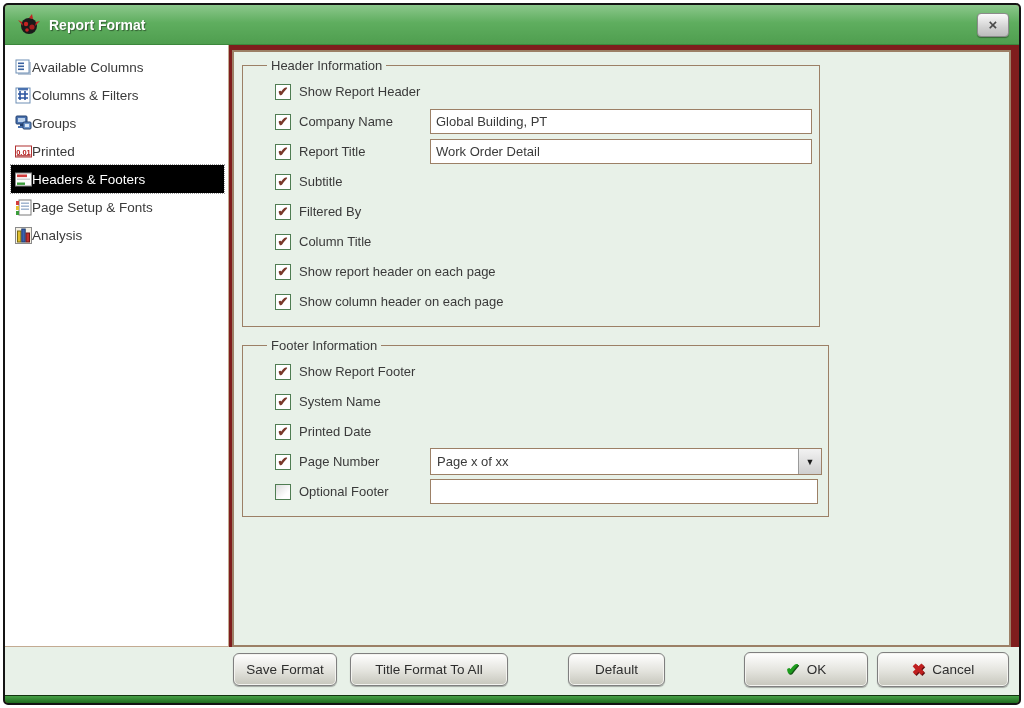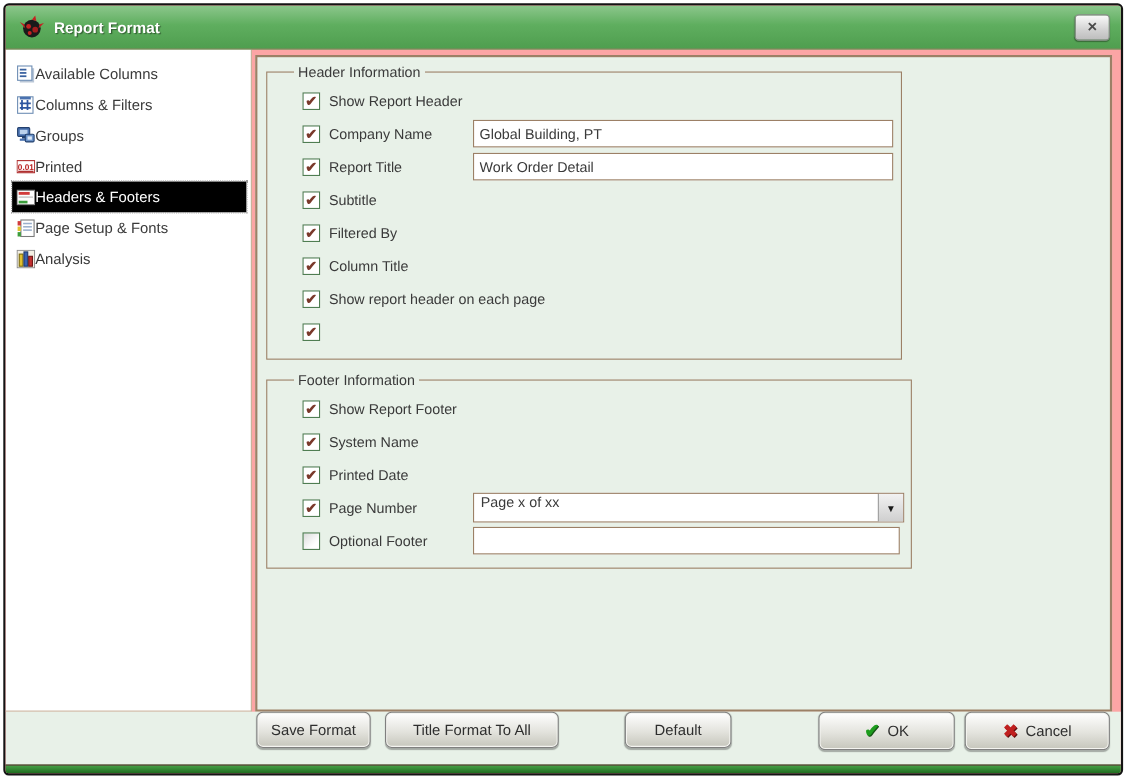--- a/index.html
+++ b/index.html
@@ -1,20 +1,20 @@
 <!DOCTYPE html>
 <html><head>
 <meta charset="utf-8">
 <style>
   html,body{margin:0;padding:0;width:1024px;height:708px;background:#fff;
     font-family:"Liberation Sans", sans-serif;}
   *{box-sizing:border-box;}
   .window{position:absolute;left:3px;top:3px;right:3px;bottom:3px;
     border:2px solid #141414;border-radius:5px;overflow:hidden;
-    display:flex;flex-direction:column;background:#fca5a5;}
+    display:flex;flex-direction:column;background:#7f1d1d;}
   
   .titlebar{height:40px;flex:0 0 40px;display:flex;align-items:center;
     background:linear-gradient(180deg,#8cc78c 0%,#5fae5f 45%,#4f9e4f 100%);
     border-bottom:1px solid #3c873c;padding:0 8px;position:relative;}
   .titlebar .app-icon{width:24px;height:24px;margin:0 8px 0 4px;}
   .title-text{color:#fff;font-weight:bold;font-size:14px;
     text-shadow:1px 1px 1px rgba(0,0,0,.45);}
   .close-btn{position:absolute;right:10px;top:8px;width:32px;height:24px;
     border:1px solid #8b8b8b;border-radius:4px;
     background:linear-gradient(180deg,#fafafa,#d2d2d2 60%,#bdbdbd);
@@ -40,28 +40,28 @@
     background:linear-gradient(135deg,#dcdcdc,#fff 70%);
     display:flex;align-items:center;justify-content:center;
     font-size:13px;font-weight:bold;color:#7a392b;cursor:default;}
   .cb.checked{background:#fff;}
   .cb-label{margin-left:8px;font-size:13px;color:#3a3a3a;}
   .row .cb-label.fixed{width:131px;flex:0 0 131px;}
   .txt{height:25px;width:382px;border:1px solid #9c8066;background:#fff;
     font-family:"Liberation Sans",sans-serif;font-size:13px;color:#3a3a3a;
     padding:2px 5px;outline:none;}
   .combo{height:27px;width:392px;border:1px solid #9c8066;background:#fff;
-    display:flex;align-items:flex-start;cursor:default;}
+    display:flex;align-items:center;cursor:default;}
   .combo .combo-text{flex:1;font-size:13px;color:#3a3a3a;padding:0 6px;}
   .combo .combo-arrow{width:23px;height:100%;border-left:1px solid #9a9a9a;
     background:linear-gradient(180deg,#f2f2f2,#cfcfcf);color:#1a1a1a;
     font-size:9px;display:flex;align-items:center;justify-content:center;}
   .txt.opt{width:388px;}
   
-  .bottom-bar{flex:0 0 48px;display:flex;
+  .bottom-bar{flex:0 0 48px;display:flex;align-items:center;
     padding:0 10px 4px 228px;background:#e8f1e8;}
   .btn{height:33px;border:1px solid #7f7f7f;border-radius:6px;
     background:linear-gradient(180deg,#ffffff,#e3e3dd 55%,#c6c6bc);
     box-shadow:inset 0 0 0 1px #f4f4f0,0 1px 1px rgba(0,0,0,.3);
     font-family:"Liberation Sans",sans-serif;font-size:13.5px;color:#2e2e2e;
     display:flex;align-items:center;justify-content:center;gap:7px;
     cursor:default;}
   .btn-save{width:104px;margin-right:13px;}
   .btn-saveall{width:158px;}
   .btn-default{width:97px;margin-left:60px;}
@@ -211,20 +211,21 @@
           <span class="cb-label">Column Title</span>
         </div>
 
         <div class="row">
           <span class="cb checked">✔</span>
           <span class="cb-label">Show report header on each page</span>
         </div>
 
         <div class="row">
           <span class="cb checked">✔</span>
+          <span class="cb-label">Show column header on each page</span>
         </div>
       </fieldset>
 
       <fieldset>
         <legend>Footer Information</legend>
 
         <div class="row">
           <span class="cb checked">✔</span>
           <span class="cb-label">Show Report Footer</span>
         </div>

